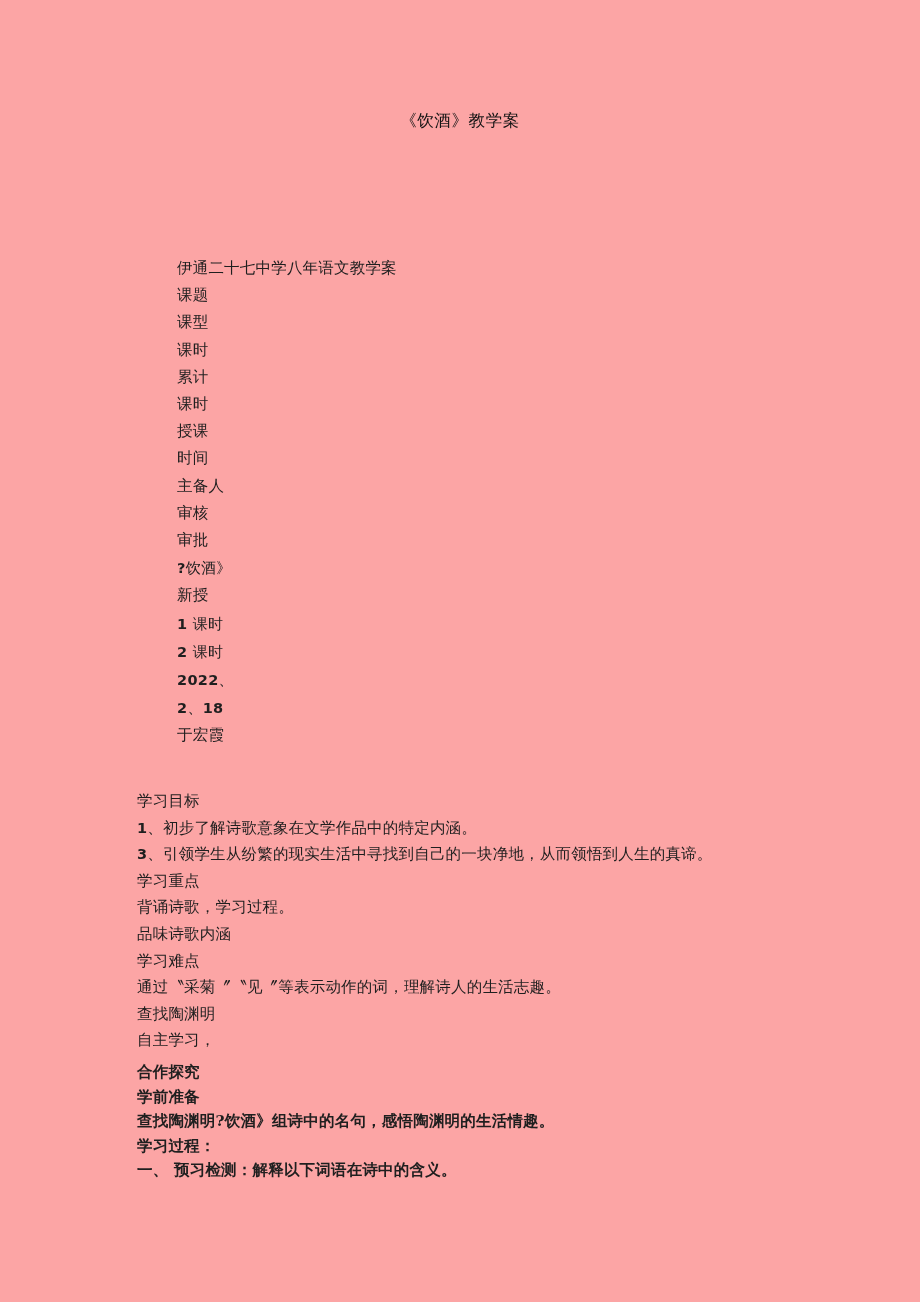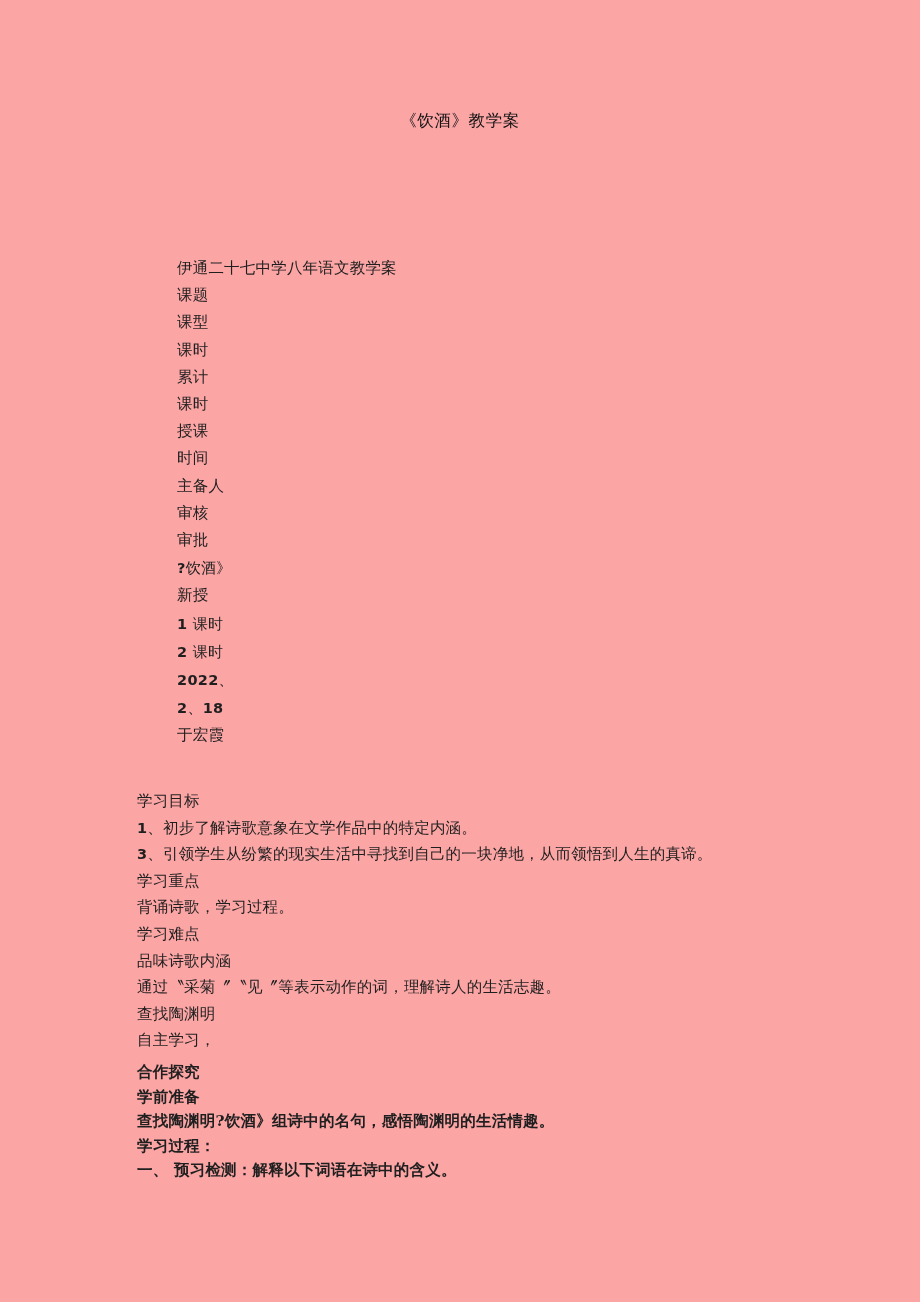--- a/index.html
+++ b/index.html
@@ -106,22 +106,22 @@
       <div class="line alt"><span>2</span><span class="cjk">、</span><span>18</span></div>
       <div class="line">于宏霞</div>
     </div>
 
   <div class="block block-objectives">
       <div class="line">学习目标</div>
       <div class="line"><span class="num">1</span>、初步了解诗歌意象在文学作品中的特定内涵。</div>
       <div class="line"><span class="num">3</span>、引领学生从纷繁的现实生活中寻找到自己的一块净地，从而领悟到人生的真谛。</div>
       <div class="line">学习重点</div>
       <div class="line">背诵诗歌，学习过程。</div>
+      <div class="line">品味诗歌内涵</div>
       <div class="line">学习难点</div>
-      <div class="line">品味诗歌内涵</div>
       <div class="line">通过〝采菊〞〝见〞等表示动作的词，理解诗人的生活志趣。</div>
       <div class="line">查找陶渊明</div>
       <div class="line">自主学习，</div>
     </div>
 
   <div class="block block-process">
       <div class="line">合作探究</div>
       <div class="line">学前准备</div>
       <div class="line">查找陶渊明?饮酒》组诗中的名句，感悟陶渊明的生活情趣。</div>
       <div class="line">学习过程：</div>

